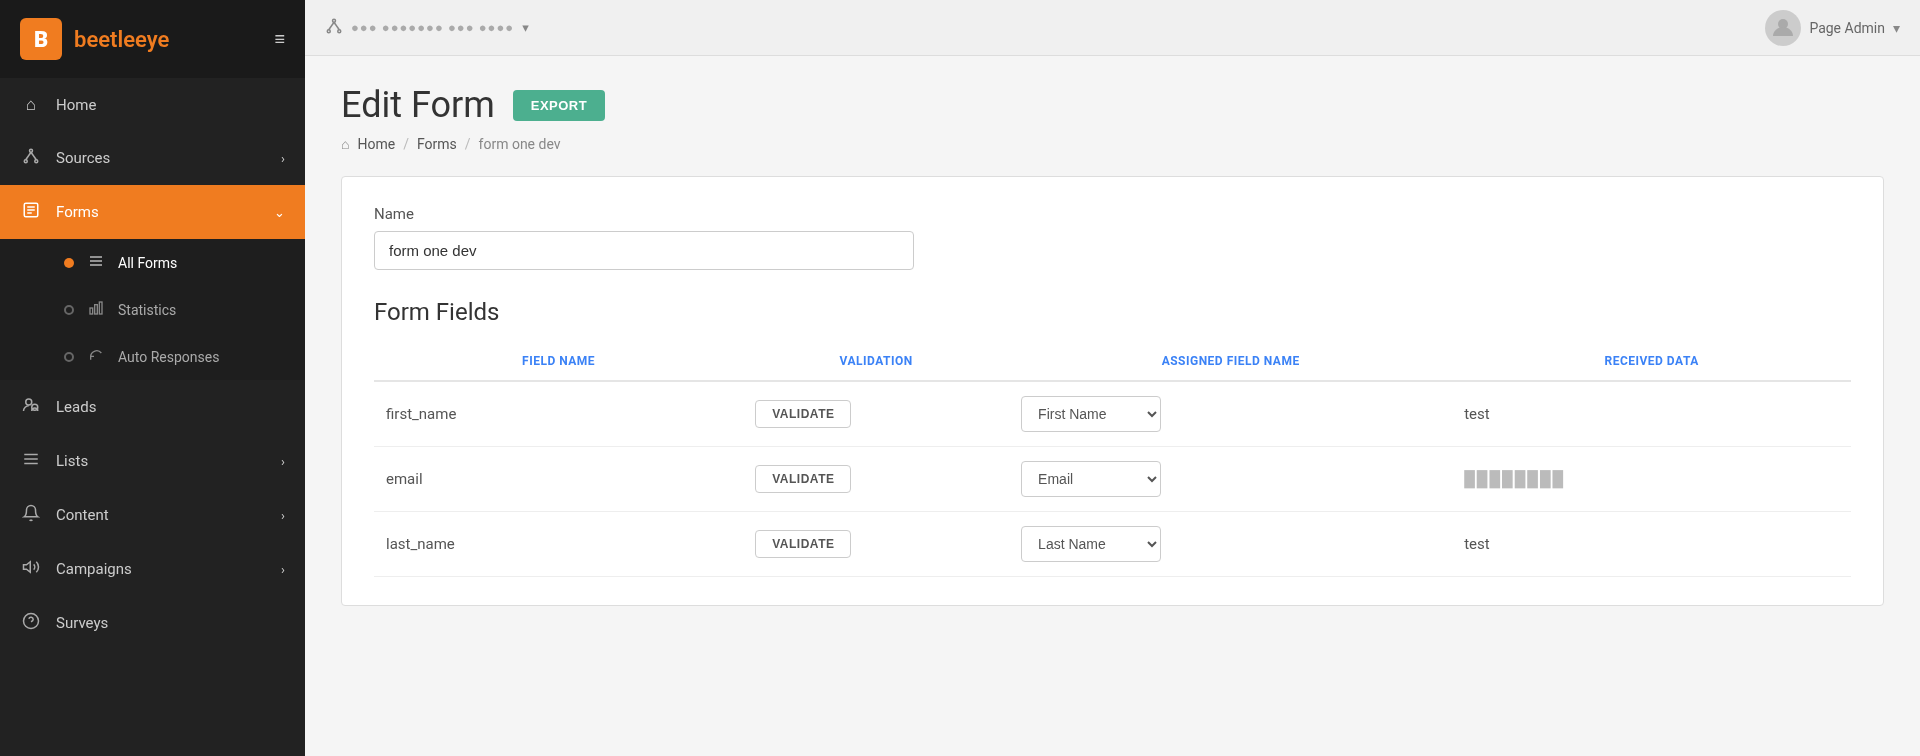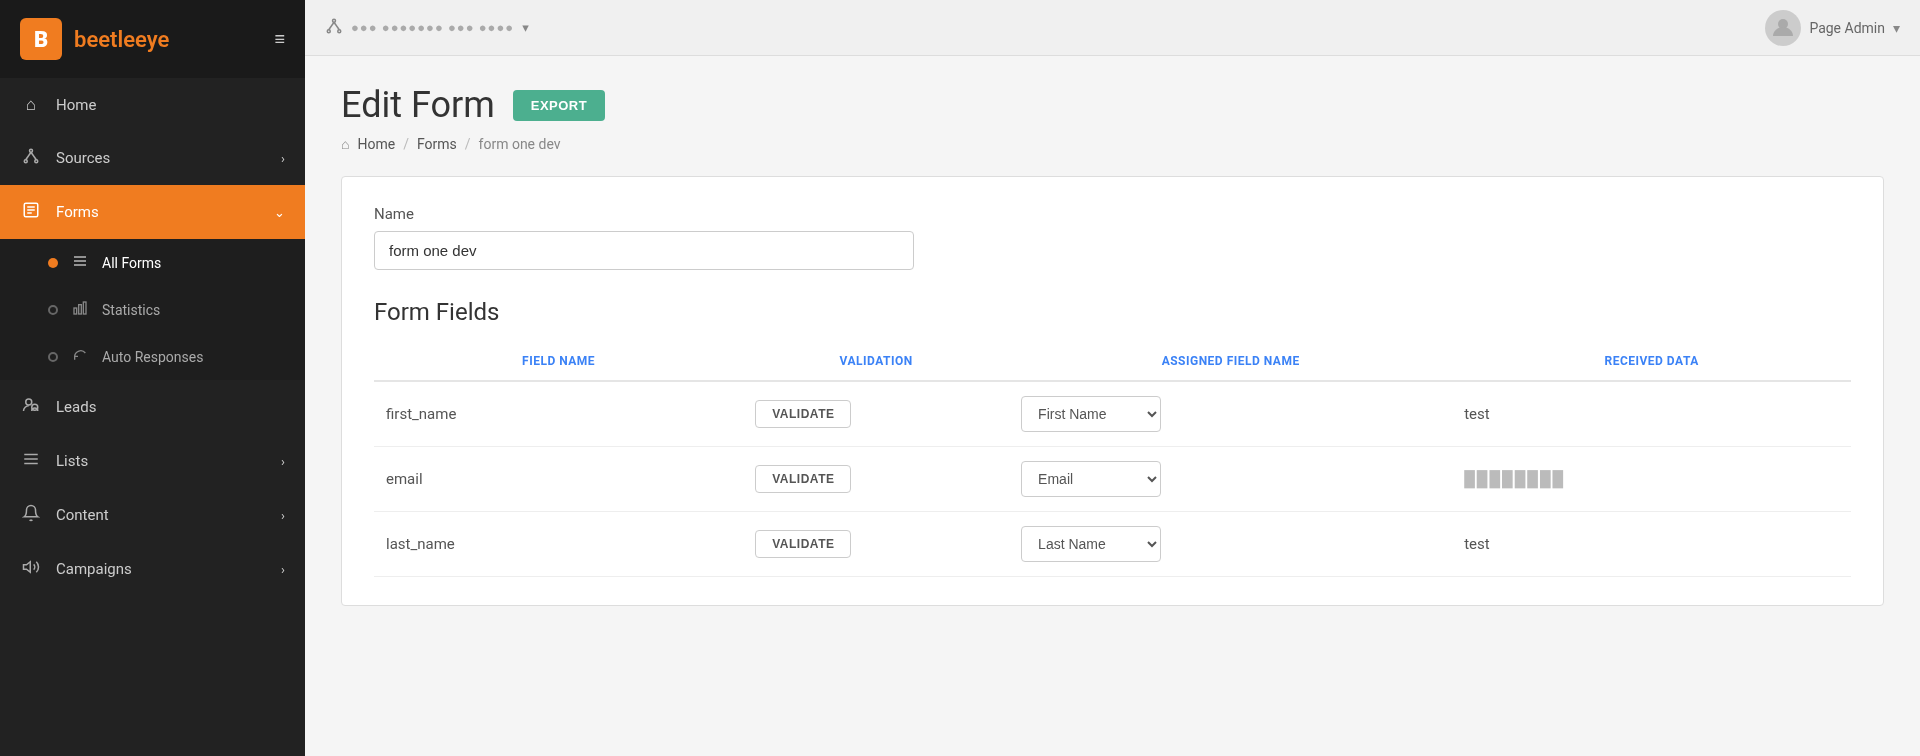--- a/index.html
+++ b/index.html
@@ -58,21 +58,21 @@
       cursor: pointer;
       gap: 14px;
       font-size: 15px;
       position: relative;
     }
     .nav-item.active { background: #f07c20; color: white; }
     .nav-item .chevron { margin-left: auto; font-size: 13px; }
     .nav-icon { width: 22px; text-align: center; font-size: 17px; }
 
     
-    .sub-nav { background: #1e1e1e; }
+    .sub-nav { background: #1e1e1e; padding-left: 16px; }
     .sub-nav-item {
       display: flex;
       align-items: center;
       padding: 14px 20px 14px 48px;
       color: #aaa;
       cursor: pointer;
       gap: 14px;
       font-size: 14px;
     }
     .sub-nav-item.active { color: white; }
@@ -388,20 +388,30 @@
         <svg width="18" height="18" viewBox="0 0 24 24" fill="none" stroke="#aaa" stroke-width="2">
             <polygon points="11 5 6 9 2 9 2 15 6 15 11 19 11 5"></polygon>
             <path d="M19.07 4.93a10 10 0 0 1 0 14.14"></path>
             <path d="M15.54 8.46a5 5 0 0 1 0 7.07"></path>
           </svg>
       </span>
       <span>Campaigns</span>
       <span class="chevron">›</span>
     </div>
 
+    <div class="nav-item">
+      <span class="nav-icon">
+        <svg width="18" height="18" viewBox="0 0 24 24" fill="none" stroke="#aaa" stroke-width="2">
+            <circle cx="12" cy="12" r="10"></circle>
+            <path d="M9.09 9a3 3 0 0 1 5.83 1c0 2-3 3-3 3"></path>
+            <line x1="12" y1="17" x2="12.01" y2="17"></line>
+          </svg>
+      </span>
+      <span>Surveys</span>
+    </div>
   </nav>
 </aside>
 
 <div class="main">
 
   <div class="topbar">
     <div class="topbar-org">
       <span class="org-icon">
         <svg width="18" height="18" viewBox="0 0 24 24" fill="none" stroke="#888" stroke-width="2">
             <circle cx="12" cy="5" r="2"></circle>

